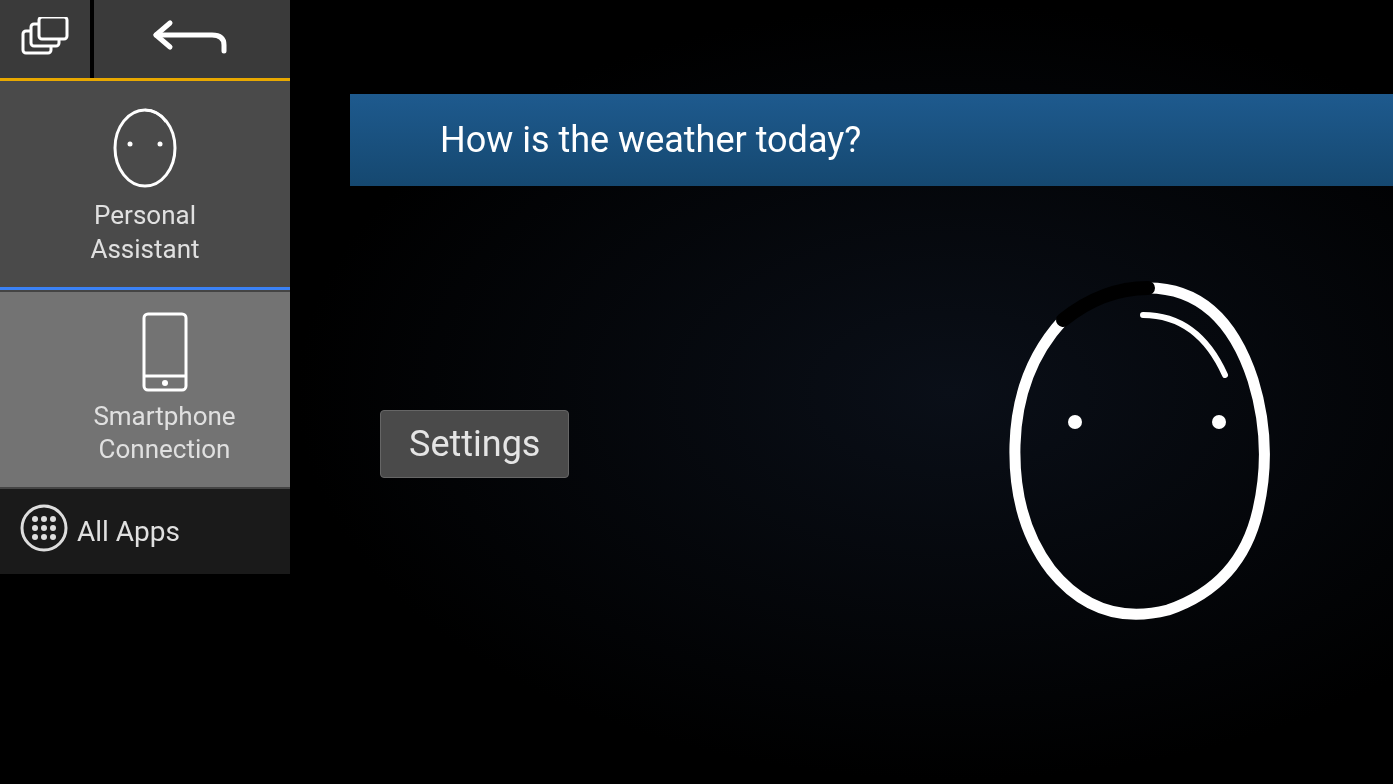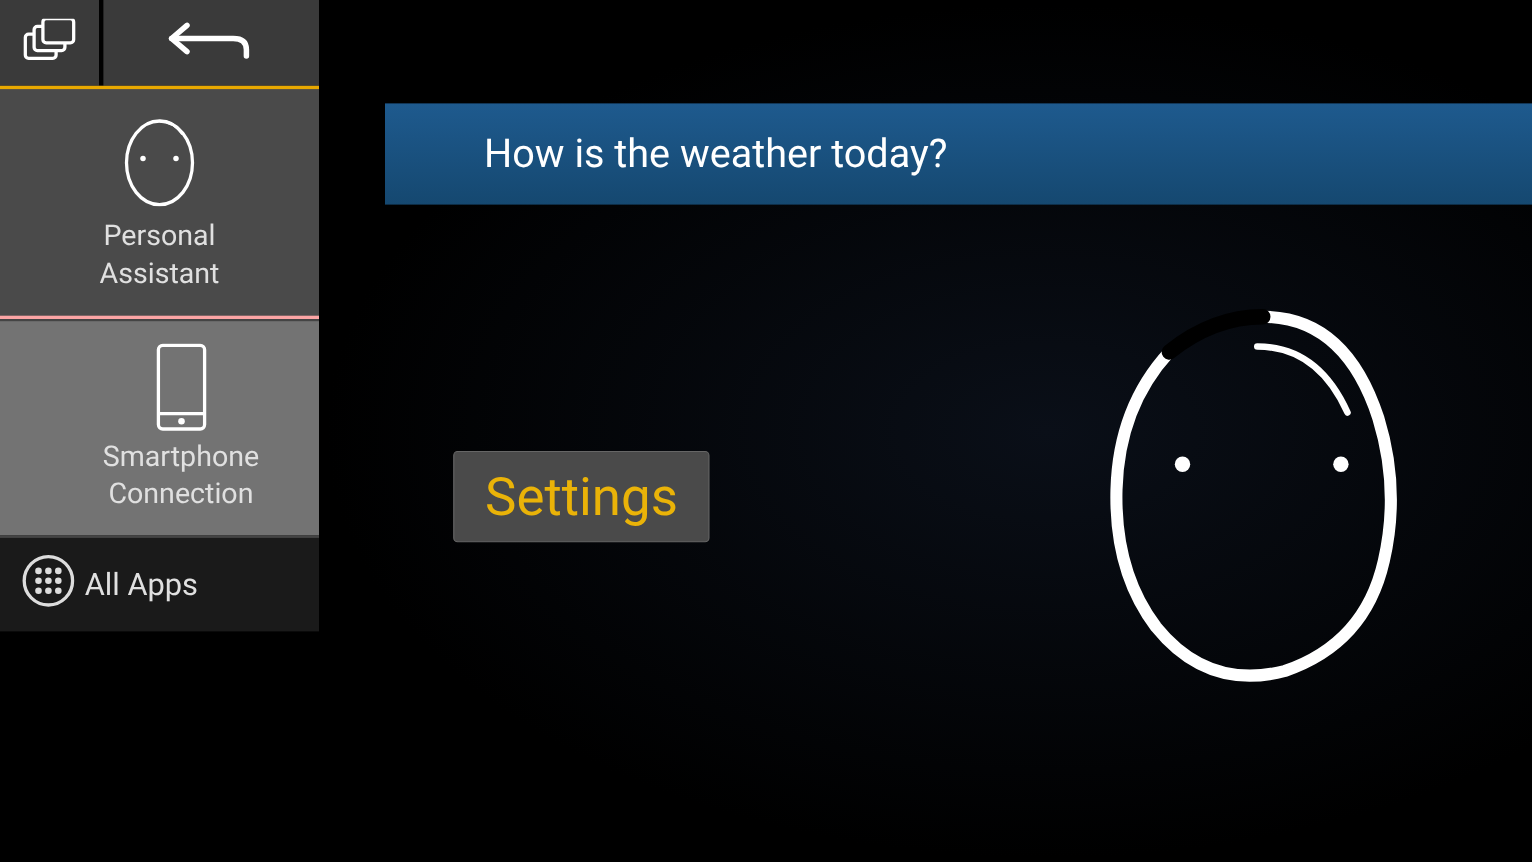--- a/index.html
+++ b/index.html
@@ -48,21 +48,21 @@
       cursor: pointer;
       color: #e0e0e0;
       font-size: 26px;
       font-weight: 400;
       text-align: center;
       line-height: 1.3;
     }
     .sidebar-item.active {
       background: #4a4a4a;
       border-top: 3px solid #e8a800;
-      border-bottom: 3px solid #fca5a5;
+      border-bottom: 3px solid #3b82f6;
       justify-content: flex-end;
     }
     .sidebar-item.normal {
       background: #2a2a2a;
       border-top: 1px solid #555;
     }
     .sidebar-item.dark {
       background: #737373;
       border-top: 2px solid #444;
       padding-left: 44px;
@@ -111,24 +111,23 @@
       font-weight: 400;
     }
     .settings-btn {
       position: absolute;
       top: 410px;
       left: 90px;
       background: #4a4a4a;
       border: 1px solid #666;
       border-radius: 4px;
       padding: 12px 28px;
-      color: #eab308;
-      font-size: 48px;
-      cursor: pointer;
-      margin-left: 32px;
+      color: #e5e5e5;
+      font-size: 36px;
+      cursor: pointer;
     }
     .avatar {
       position: absolute;
       top: 280px;
       right: 110px;
     }
   </style>
 </head>
 <body>
 

